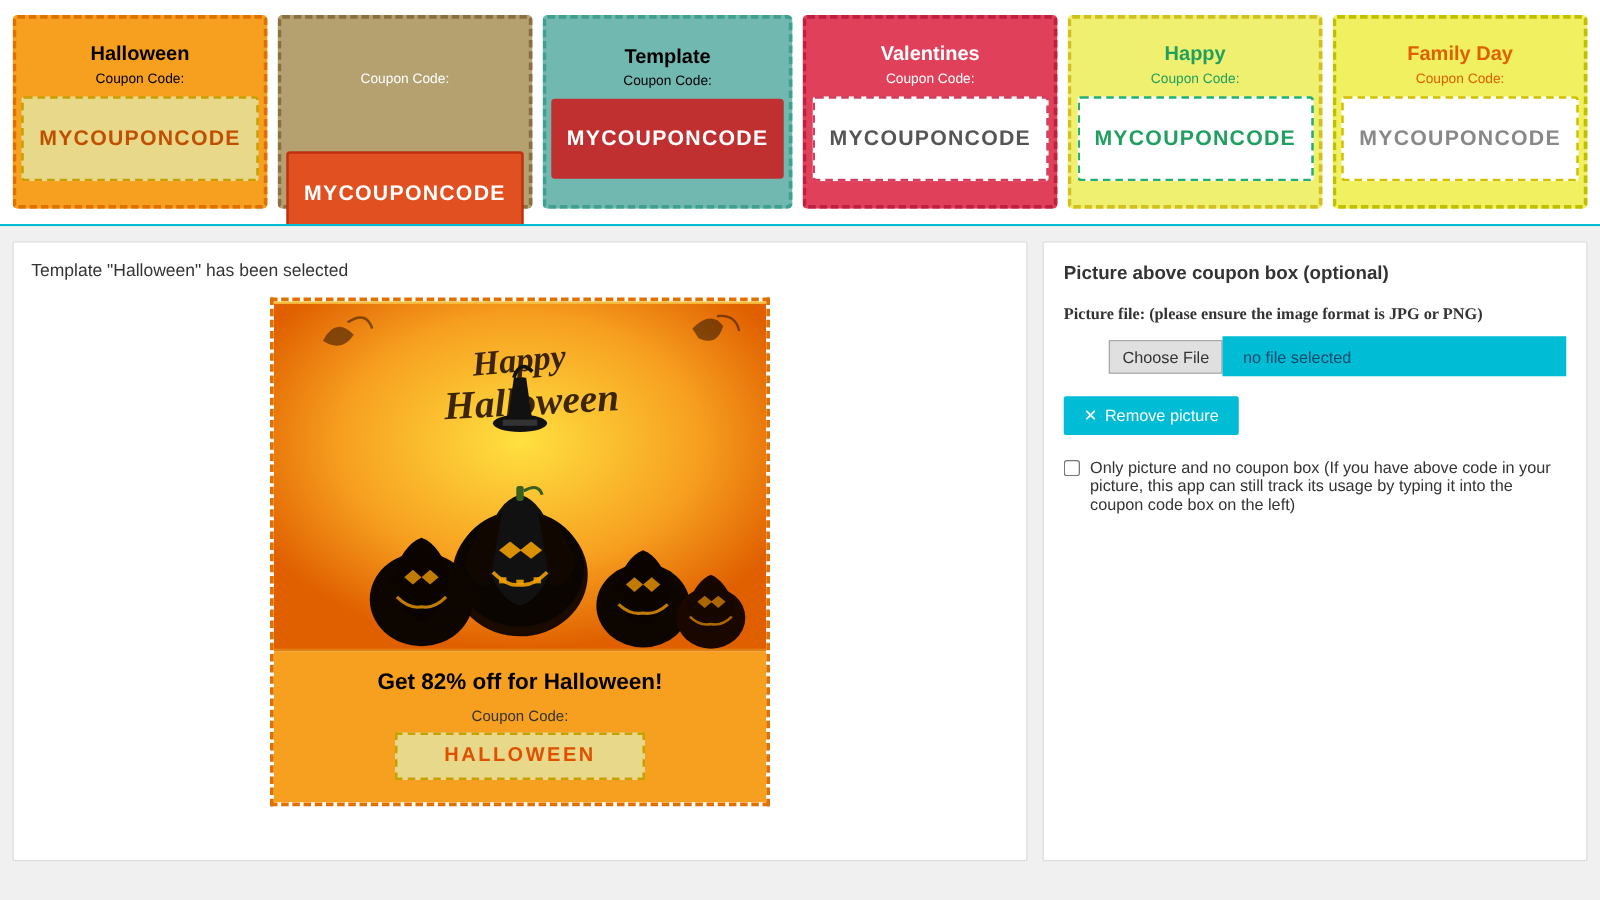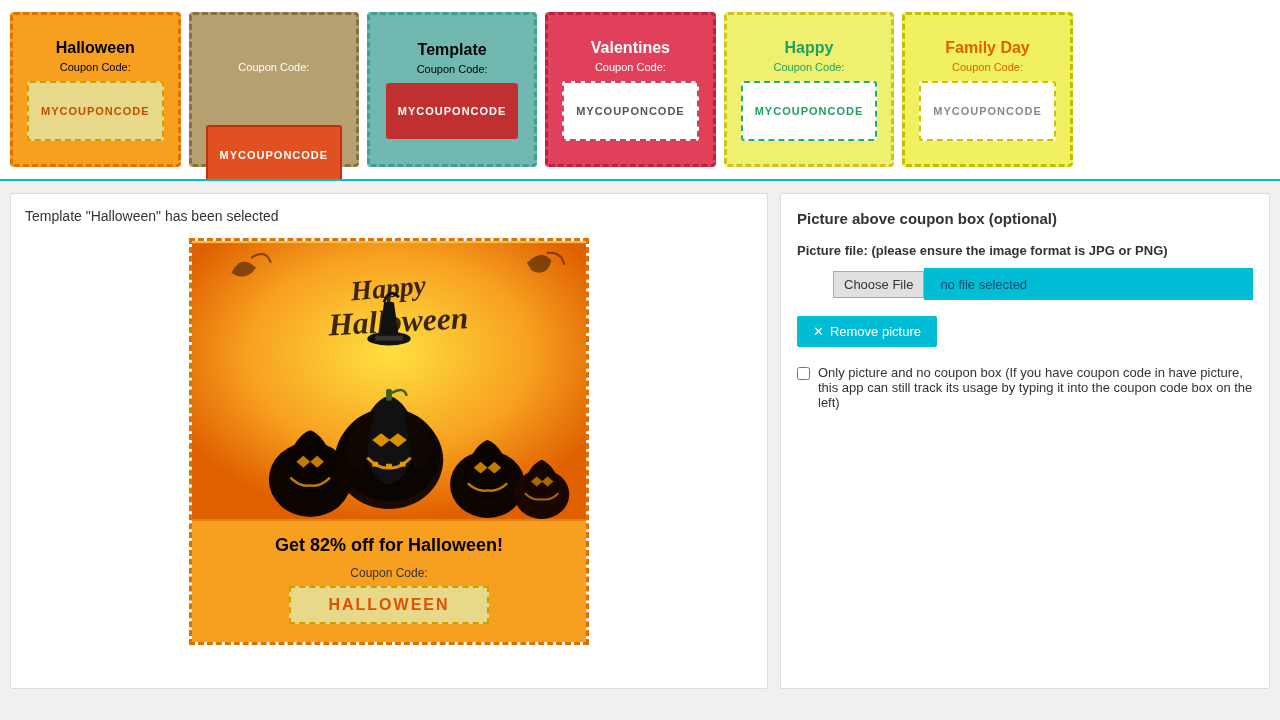--- a/index.html
+++ b/index.html
@@ -34,21 +34,21 @@
       margin-bottom: 4px;
     }
 
     .template-card .card-subtitle {
       font-size: 11px;
       margin-bottom: 8px;
     }
 
     .template-card .coupon-box {
       padding: 22px 12px;
-      font-size: 11px;
+      font-size: 17px;
       font-weight: bold;
       letter-spacing: 1px;
       border-radius: 3px;
       min-width: 130px;
       text-align: center;
     }
 
     
     .card-halloween {
       background: #f7a020;
@@ -200,38 +200,39 @@
       letter-spacing: 2px;
       display: inline-block;
       min-width: 200px;
       text-align: center;
     }
 
     
     .right-panel {
       background: #fff;
       border: 1px solid #ddd;
-      width: 490px;
+      width: 436px;
       flex-shrink: 0;
       padding: 16px;
       border-radius: 2px;
     }
 
     .right-panel h3 {
       font-size: 15px;
       font-weight: bold;
       color: #333;
       margin-bottom: 16px;
     }
 
     .field-label {
       font-size: 13px;
       font-weight: bold;
       color: #333;
       margin-bottom: 10px;
+      font-family: Liberation Serif, serif;
     }
 
     .file-input-area {
       display: flex;
       align-items: center;
       margin-bottom: 16px;
       padding-left: 36px;
     }
 
     .choose-file-btn {
@@ -424,17 +425,17 @@
       </div>
     </div>
 
     <button class="remove-btn">
       <span>✕</span>
       <span>Remove picture</span>
     </button>
 
     <div class="checkbox-area">
       <input type="checkbox" id="onlyPicture" style="">
-      <label for="onlyPicture">Only picture and no coupon box (If you have coupon code in have picture, this app can still track its usage by typing it into the coupon code box on the left)</label>
+      <label for="onlyPicture">Only picture and no coupon box (If you have above code in your picture, this app can still track its usage by typing it into the coupon code box on the left)</label>
     </div>
   </div>
 
 </div>
 
 </body></html>

